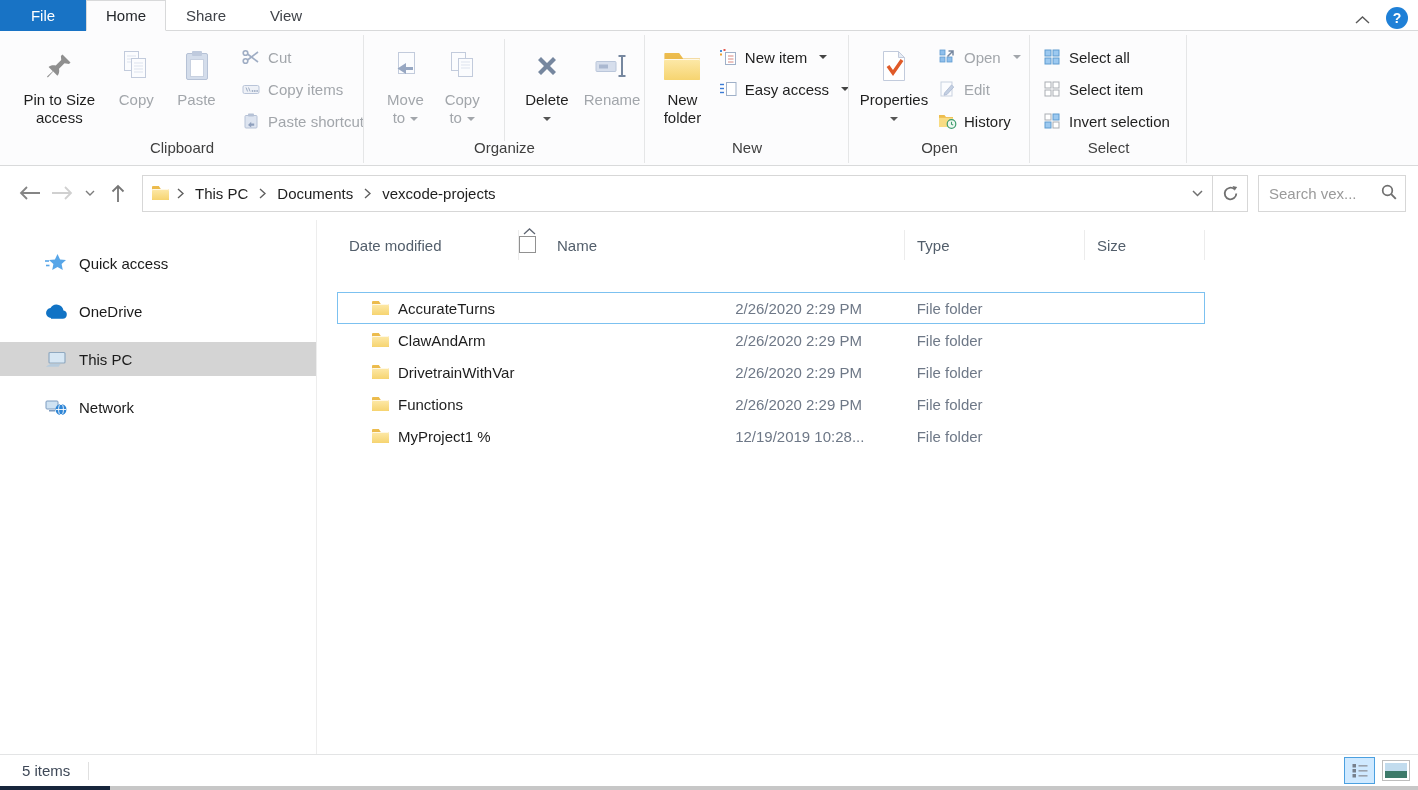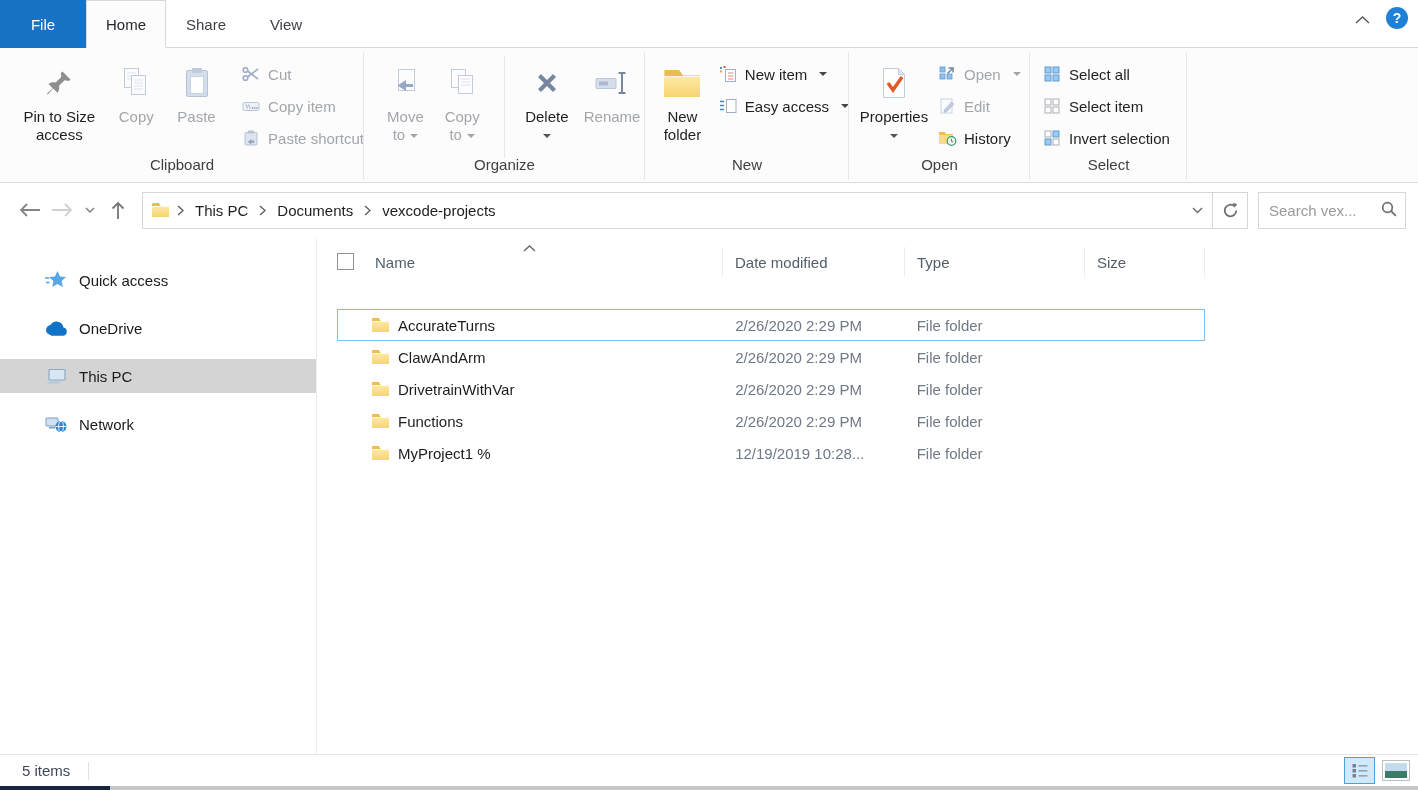--- a/index.html
+++ b/index.html
@@ -1,21 +1,21 @@
 <!DOCTYPE html>
 <html><head>
 <meta charset="utf-8">
 <style>
   * { margin:0; padding:0; box-sizing:border-box; }
   html,body { width:1418px; height:790px; overflow:hidden; background:#fff;
     font-family:"Liberation Sans", sans-serif; font-size:15px; color:#1f1f1f; }
   .window { width:1418px; height:790px; display:flex; flex-direction:column; position:relative; }
 
   
-  .tabstrip { height:48px; display:flex; background:#fff; border-bottom:1px solid #d8d9da; position:relative; flex:none; }
+  .tabstrip { height:31px; display:flex; background:#fff; border-bottom:1px solid #d8d9da; position:relative; flex:none; }
   .tab { width:80px; display:flex; align-items:center; justify-content:center; color:#3f4248; margin-bottom:-1px; border:1px solid transparent; cursor:default; }
   .tab.file { width:86px; background:#1873c5; color:#fff; border:none; }
   .tab.active { background:#fcfcfd; border-color:#d8d9da; border-bottom-color:#fcfcfd; color:#24272b; }
   .tabstrip-right { position:absolute; right:10px; top:0; height:36px; display:flex; align-items:center; gap:16px; }
   .help-btn { width:22px; height:22px; border-radius:50%; background:#1f80d7; color:#fff; font-weight:bold; font-size:14px; display:flex; align-items:center; justify-content:center; }
 
   
   .ribbon { height:135px; background:#fcfcfd; border-bottom:1px solid #d9dadb; position:relative; flex:none; }
   .rgroup { position:absolute; top:0; height:134px; padding-top:8px; display:flex; align-items:flex-start; }
   .rgroup::after { content:""; position:absolute; right:0; top:4px; bottom:2px; width:1px; background:#e5e6e7; }
@@ -184,21 +184,21 @@
                 <rect x="1" y="3.5" width="16" height="8" rx="1.5" fill="#eef1f7" stroke="#b9c4d8"></rect>
                 <g stroke="#9fadc4" stroke-width="1">
                   <line x1="4" y1="5.5" x2="5.6" y2="9.5"></line>
                   <line x1="6.5" y1="5.5" x2="8.1" y2="9.5"></line>
                 </g>
                 <circle cx="10.5" cy="9" r="0.9" fill="#9fadc4"></circle>
                 <circle cx="12.8" cy="9" r="0.9" fill="#9fadc4"></circle>
                 <circle cx="15.1" cy="9" r="0.9" fill="#9fadc4"></circle>
               </svg>
           </span>
-          <span>Copy item</span>
+          <span>Copy items</span>
         </div>
         <div class="smallbtn dis">
           <span class="sicon">
             <svg width="14" height="16" viewBox="0 0 14 16">
                 <rect x="1" y="2.5" width="12" height="12.5" rx="1" fill="#dde4f0" stroke="#b6c2d6"></rect>
                 <rect x="4" y="0.5" width="6" height="3" rx="0.8" fill="#b6c2d6"></rect>
                 <path d="M4 12 l3.2-3.2 v1.8 h3 v2.2 h-3 v1.8 z" fill="#8fa0bd"></path>
               </svg>
           </span>
           <span>Paste shortcut</span>
@@ -520,27 +520,27 @@
       </div>
     </aside>
 
     <div class="filearea">
       <div class="listheader">
         <span class="sortchev">
           <svg width="13" height="7" viewBox="0 0 13 7">
               <path d="M1 6 L6.5 1 L12 6" fill="none" stroke="#5f6672" stroke-width="1.3"></path>
             </svg>
         </span>
+        <div class="hc c-date">
+            <span>Date modified</span>
+          </div>
         <div class="hc c-name">
           <span class="hcheck"></span>
           <span>Name</span>
         </div>
-        <div class="hc c-date">
-            <span>Date modified</span>
-          </div>
         <div class="hc c-type">
             <span>Type</span>
           </div>
         <div class="hc c-size">
             <span>Size</span>
           </div>
       </div>
 
       <div class="rows">
         <div class="frow selected">

